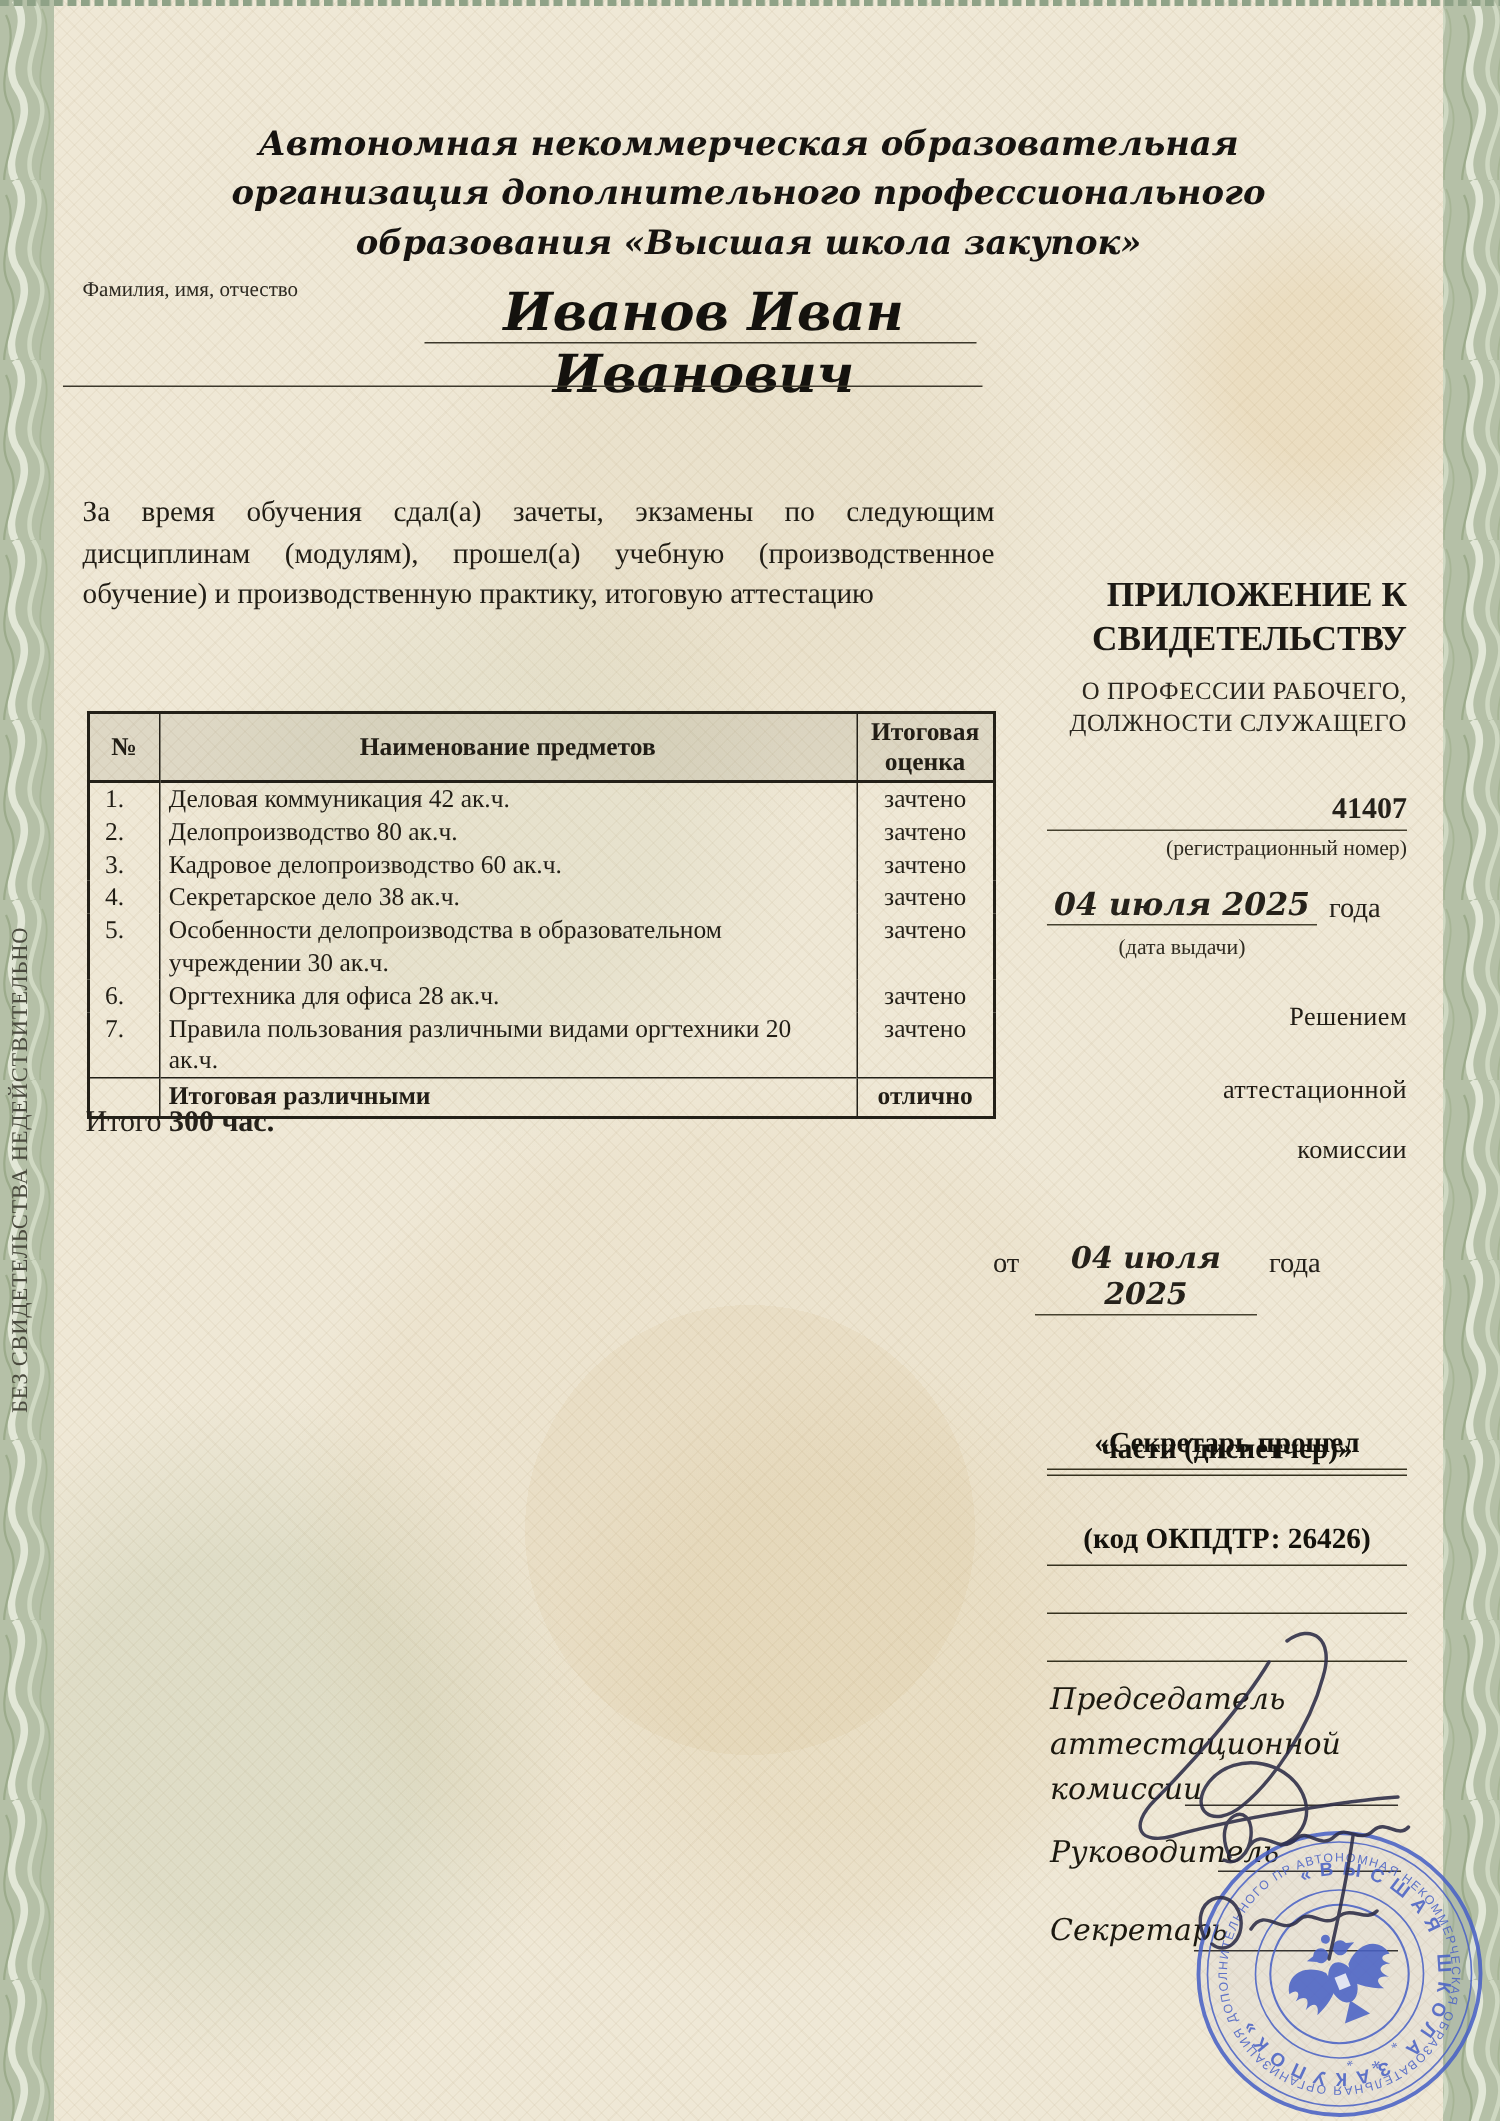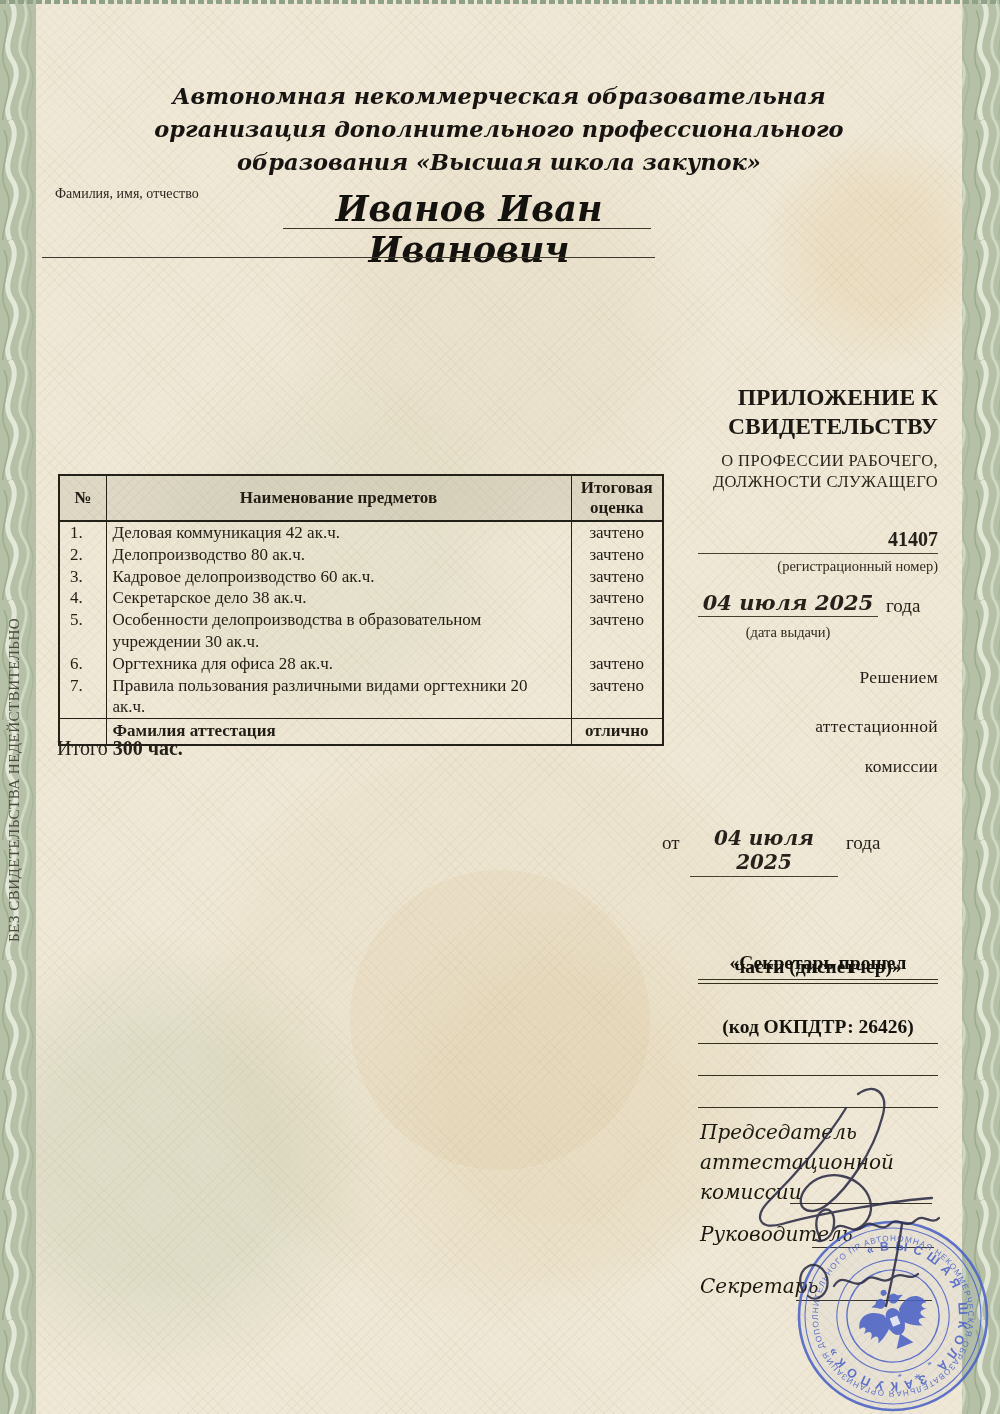--- a/index.html
+++ b/index.html
@@ -111,20 +111,21 @@
 
   <div class="side-text">БЕЗ СВИДЕТЕЛЬСТВА НЕДЕЙСТВИТЕЛЬНО</div>
 
   <div class="abs org-header">Автономная некоммерческая образовательная организация дополнительного профессионального образования «Высшая школа закупок»</div>
 
   <div class="abs fio-label">Фамилия, имя, отчество</div>
   <div class="abs fio-value">Иванов Иван Иванович</div>
   <div class="abs uline" style="left:283px;top:228px;width:368px;"></div>
   <div class="abs uline" style="left:42px;top:257px;width:613px;"></div>
 
+  <div class="abs intro">За время обучения сдал(а) зачеты, экзамены по следующим дисциплинам (модулям), прошел(а) учебную (производственное обучение) и производственную практику, итоговую аттестацию</div>
 
   <table class="subjects">
     <colgroup>
         <col class="c-num">
         <col class="c-subj">
         <col class="c-grade">
       </colgroup>
     <thead>
       <tr>
         <th>№</th>
@@ -163,21 +164,21 @@
         <td>Оргтехника для офиса 28 ак.ч.</td>
         <td class="grade">зачтено</td>
       </tr>
       <tr>
         <td class="num">7.</td>
         <td>Правила пользования различными видами оргтехники 20 ак.ч.</td>
         <td class="grade">зачтено</td>
       </tr>
       <tr class="final">
         <td class="num"></td>
-        <td>Фамилия аттестация</td>
+        <td>Итоговая различными</td>
         <td class="grade">отлично</td>
       </tr>
     </tbody>
   </table>
 
   <div class="abs total"><span>Итого </span><b>300 час.</b></div>
 
   <div class="abs rp rp-title">
     <div>ПРИЛОЖЕНИЕ К</div>
     <div>СВИДЕТЕЛЬСТВУ</div>

